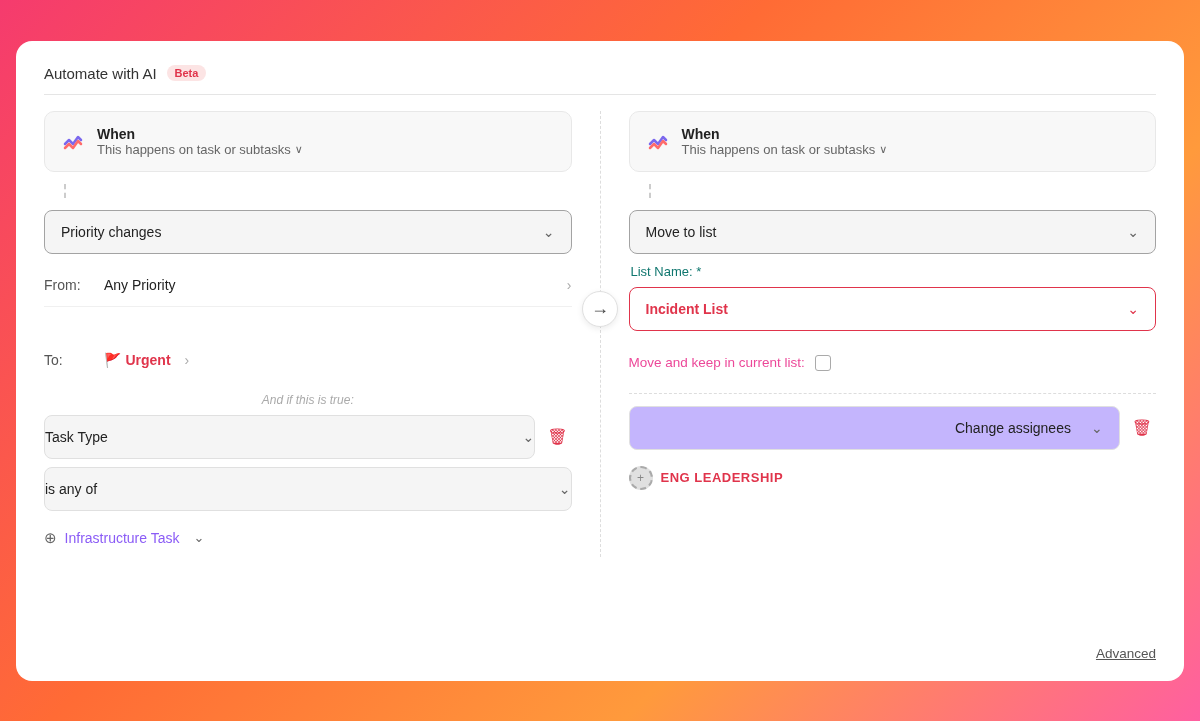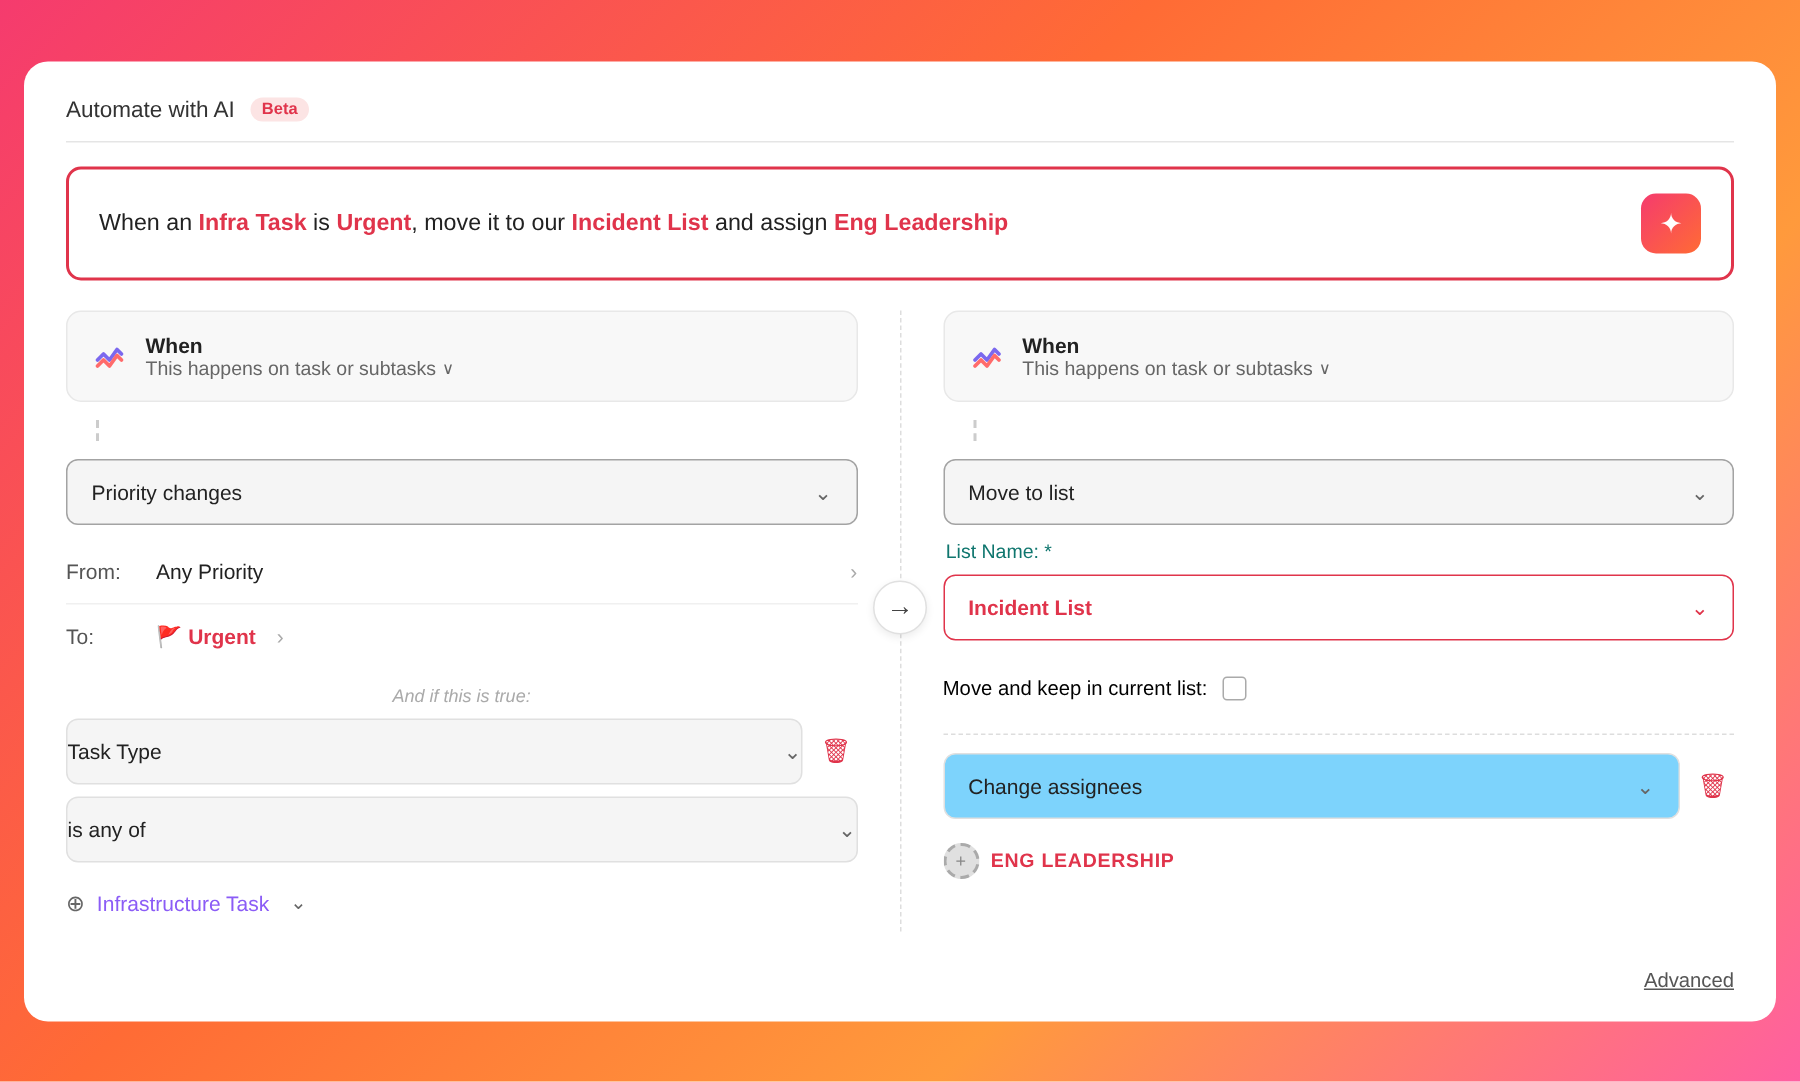--- a/index.html
+++ b/index.html
@@ -321,21 +321,21 @@
 
     .move-keep-row {
       display: flex;
       align-items: center;
       gap: 10px;
       padding: 10px 0 18px;
     }
 
     .move-keep-text {
       font-size: 13.5px;
-      color: #000000;
+      color: #ec4899;
     }
 
     .checkbox-empty {
       width: 16px;
       height: 16px;
       border: 1.5px solid #aaa;
       border-radius: 3px;
     }
 
     .separator-dashed {
@@ -345,29 +345,30 @@
     }
 
     .assignees-row {
       display: flex;
       align-items: center;
       gap: 8px;
       margin-bottom: 10px;
     }
 
     .assignees-dropdown {
-      background: #7dd3fc;
+      background: #c4b5fd;
       border: 1px solid #e0e0e0;
       border-radius: 8px;
       padding: 13px 16px;
       display: flex;
       align-items: center;
-      justify-content: space-between;
+      justify-content: flex-end;
       flex: 1;
       cursor: pointer;
+      gap: 20px;
     }
 
     .eng-leadership-row {
       display: flex;
       align-items: center;
       gap: 8px;
       padding: 6px 0;
     }
 
     .avatar-add {
@@ -404,28 +405,20 @@
 </head>
 <body>
 
 <div class="main-card">
 
   <div class="top-bar">
     <span class="automate-label">Automate with AI</span>
     <span class="beta-badge">Beta</span>
   </div>
 
-  <div class="prompt-box">
-    <div class="prompt-text">
-      <span>When an </span><span class="highlight-task">Infra Task</span><span> is </span><span class="highlight-urgent">Urgent</span><span>, move it to our </span><span class="highlight-list">Incident List</span><span> and assign </span><span class="highlight-eng">Eng Leadership</span>
-    </div>
-    <button class="ai-btn">
-      <span class="ai-btn-icon">✦</span>
-    </button>
-  </div>
 
   <div class="columns">
 
     <div class="col-left">
 
       <div class="when-block">
         <div>
           <svg class="clickup-logo" viewBox="0 0 24 24" fill="none">
             <path d="M3 16l4-4 5 5 5-7 4 3" stroke="none"></path>
             <path d="M4 17 L8 13 L12 17 L17 10 L20 13" stroke="#7B68EE" stroke-width="2.5" fill="none" stroke-linecap="round" stroke-linejoin="round"></path>
@@ -449,21 +442,21 @@
       </div>
 
       <div class="field-row">
         <span class="field-label">From:</span>
         <div class="field-value">
           <span>Any Priority</span>
           <span class="chevron-right">›</span>
         </div>
       </div>
 
-      <div class="field-row" style="border-bottom:none;">
+      <div class="field-row" style="border-bottom:none;margin-top:32px;">
         <span class="field-label">To:</span>
         <div class="field-value">
           <span class="urgent">
             <span>🚩</span>
             <span>Urgent</span>
           </span>
           <span class="chevron-right" style="margin-left:8px;">›</span>
         </div>
       </div>
 

